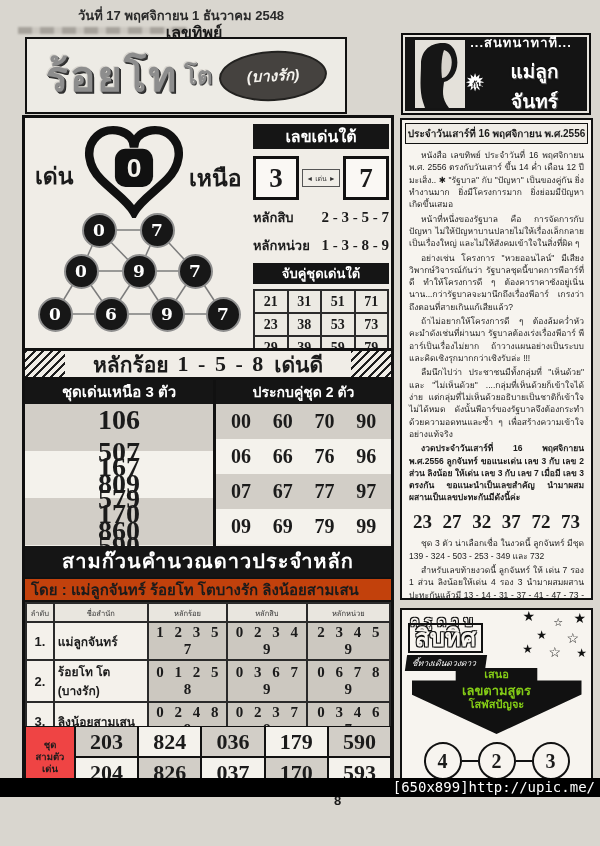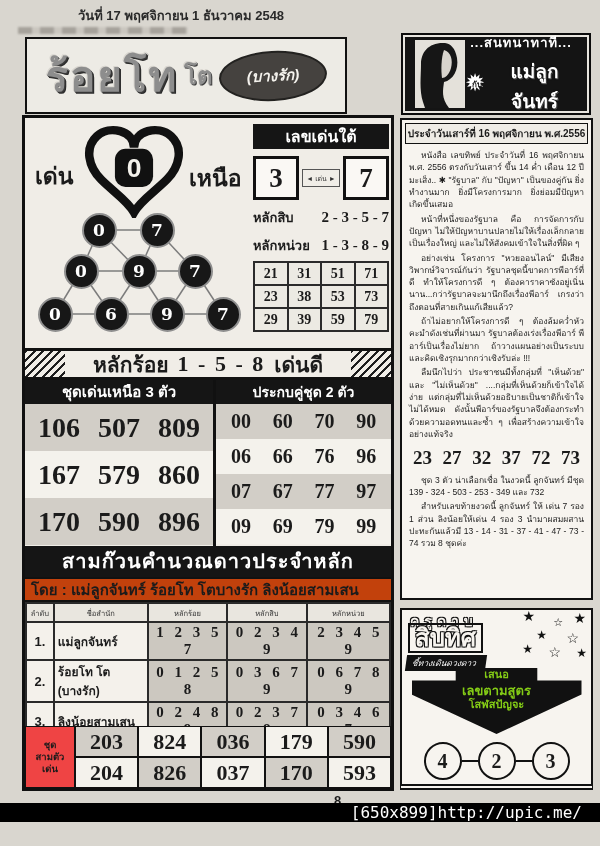--- a/index.html
+++ b/index.html
@@ -78,21 +78,21 @@
   .banner-mid .b1{font-size:21px;font-weight:bold;}
   .banner-mid .b2{font-size:22px;font-weight:bold;font-family:"Liberation Serif",serif;letter-spacing:2px;}
 
   .panels{position:absolute;left:0;top:262px;width:366px;height:166px;display:flex;}
   .panelL{width:191px;border-right:3px solid #111;box-sizing:border-box;}
   .panelR{flex:1;}
   .phead{height:24px;background:#151515;color:#fff;font-weight:bold;text-align:center;line-height:24px;}
   .panelL .phead{font-size:15px;}
   .panelR .phead{font-size:14px;}
   .prow3{height:47px;display:flex;align-items:center;justify-content:space-around;
-         font-size:28px;font-weight:bold;font-family:"Liberation Serif",serif;padding:0 4px;}
+         font-size:28px;font-weight:bold;font-family:"Liberation Serif",serif;padding:0 4px;flex-direction:column;}
   .prow2{height:35px;display:flex;align-items:center;justify-content:space-around;
          font-size:20px;font-weight:bold;font-family:"Liberation Serif",serif;padding:0 4px;}
   .bg-g{background:#d2cec7;}
   .bg-w{background:#f4f2ec;}
 
   .samkuan{position:absolute;left:0;top:428px;width:366px;height:31px;background:#151515;color:#fff;
            font-size:20px;font-weight:bold;text-align:center;line-height:31px;letter-spacing:1px;}
   .byline{position:absolute;left:0;top:459px;width:366px;height:25px;border-top:2px solid #111;
           border-bottom:2px solid #111;box-sizing:border-box;background:#c2410c;
           font-size:15px;font-weight:bold;line-height:21px;padding-left:6px;}
@@ -149,31 +149,32 @@
   .ka2{font-size:13px;font-weight:bold;line-height:15px;margin-top:2px;}
   .ka3{font-size:11px;font-weight:bold;line-height:12px;}
   .kd-circles{display:flex;align-items:center;justify-content:center;margin-top:8px;}
   .kcirc{width:34px;height:34px;border:2px solid #111;border-radius:50%;background:#f7f4ef;
          text-align:center;line-height:34px;font-size:20px;font-weight:bold;
          font-family:"Liberation Serif",serif;}
   .klink{width:16px;height:2px;background:#111;}
   .kd-foot{text-align:center;font-size:11px;font-weight:bold;margin-top:8px;}
 
   .pagenum{position:absolute;left:334px;top:793px;font-size:13px;font-weight:bold;}
-  .bottom-bar{position:absolute;left:0;top:803px;width:600px;height:19px;background:#000;
-              color:#fff;font-family:"DejaVu Sans Mono",monospace;font-size:16px;
-              text-align:right;line-height:19px;padding-right:18px;box-sizing:border-box;}
+  .bottom-bar{position:absolute;left:0;top:778px;width:600px;height:19px;background:#000;
+              color:#fff;font-family:"DejaVu Sans Mono",monospace;font-size:14px;
+              text-align:right;line-height:19px;padding-right:5px;box-sizing:border-box;}
 </style>
 </head>
 <body>
 
 <div class="page">
 
   <div class="date-line">วันที่ 17 พฤศจิกายน   1 ธันวาคม 2548</div>
   <div class="smudge"></div>
+  <div class="masthead">เลขทิพย์</div>
 
   <div class="logo-box">
     <span class="logo-main">ร้อยโท</span>
     <span class="logo-sub">โต</span>
     <span class="logo-oval">
       <span>(บางรัก)</span>
     </span>
   </div>
 
   <div class="talk-box">
@@ -249,20 +250,21 @@
           <div class="numbox">7</div>
         </div>
         <div class="statrow">
           <span class="lbl">หลักสิบ</span>
           <span class="val">2 - 3 - 5 - 7</span>
         </div>
         <div class="statrow">
           <span class="lbl">หลักหน่วย</span>
           <span class="val">1 - 3 - 8 - 9</span>
         </div>
+        <div class="pair-title">จับคู่ชุดเด่นใต้</div>
         <table class="pairs">
           <tbody>
               <tr>
             <td>21</td>
             <td>31</td>
             <td>51</td>
             <td>71</td>
           </tr>
           <tr>
             <td>23</td>
@@ -409,20 +411,21 @@
   </div>
 
   <div class="article">
     <div class="art-date">ประจำวันเสาร์ที่ 16 พฤศจิกายน พ.ศ.2556</div>
     <div class="art-body">
       <p>หนังสือ เลขทิพย์ ประจำวันที่ 16 พฤศจิกายน พ.ศ. 2556 ตรงกับวันเสาร์ ขึ้น 14 ค่ำ เดือน 12 ปีมะเส็ง.. ✱ "รัฐบาล" กับ "ปัญหา" เป็นของคู่กัน ยิ่งทำงานมาก ยิ่งมีโครงการมาก ยิ่งย่อมมีปัญหาเกิดขึ้นเสมอ</p>
       <p>หน้าที่หนึ่งของรัฐบาล คือ การจัดการกับปัญหา ไม่ให้ปัญหาบานปลายไม่ให้เรื่องเล็กกลายเป็นเรื่องใหญ่ และไม่ให้สังคมเข้าใจในสิ่งที่ผิด ๆ</p>
       <p>อย่างเช่น โครงการ "หวยออนไลน์" มีเสียงวิพากษ์วิจารณ์กันว่า รัฐบาลชุดนี้ขาดการพีอาร์ที่ดี ทำให้โครงการดี ๆ ต้องคาราคาซังอยู่เนิ่นนาน...กว่ารัฐบาลจะมานึกถึงเรื่องพีอาร์ เกรงว่าถึงตอนที่สายเกินแก้เสียแล้ว?</p>
       <p>ถ้าไม่อยากให้โครงการดี ๆ ต้องล้มคว่ำหัวคะมำดังเช่นที่ผ่านมา รัฐบาลต้องเร่งเรื่องพีอาร์ พีอาร์เป็นเรื่องไม่ยาก ถ้าวางแผนอย่างเป็นระบบ และคิดเชิงรุกมากกว่าเชิงรับล่ะ !!!</p>
       <p>ลืมนึกไปว่า ประชาชนมีทั้งกลุ่มที่ "เห็นด้วย" และ "ไม่เห็นด้วย" ....กลุ่มที่เห็นด้วยก็เข้าใจได้ง่าย แต่กลุ่มที่ไม่เห็นด้วยอธิบายเป็นชาติก็เข้าใจไม่ได้หมด ดังนั้นพีอาร์ของรัฐบาลจึงต้องกระทำด้วยความอดทนและซ้ำ ๆ เพื่อสร้างความเข้าใจอย่างแท้จริง</p>
+      <p class="semi">งวดประจำวันเสาร์ที่ 16 พฤศจิกายน พ.ศ.2556 ลูกจันทร์ ขอแนะเด่น เลข 3 กับ เลข 2 ส่วน ลิงน้อย ให้เด่น เลข 3 กับ เลข 7 เมื่อมี เลข 3 ตรงกัน ขอแนะนำเป็นเลขสำคัญ นำมาผสมผสานเป็นเลขปะทะกันมีดังนี้ค่ะ</p>
       <div class="bignums">
         <span>23</span>
         <span>27</span>
         <span>32</span>
         <span>37</span>
         <span>72</span>
         <span>73</span>
       </div>
       <p>ชุด 3 ตัว น่าเลือกเชื่อ ในงวดนี้ ลูกจันทร์ มีชุด 139 - 324 - 503 - 253 - 349 และ 732</p>
       <p>สำหรับเลขท้ายงวดนี้ ลูกจันทร์ ให้ เด่น 7 รอง 1 ส่วน ลิงน้อยให้เด่น 4 รอง 3 นำมาผสมผสานปะทะกันแล้วมี 13 - 14 - 31 - 37 - 41 - 47 - 73 - 74 รวม 8 ชุดค่ะ</p>

